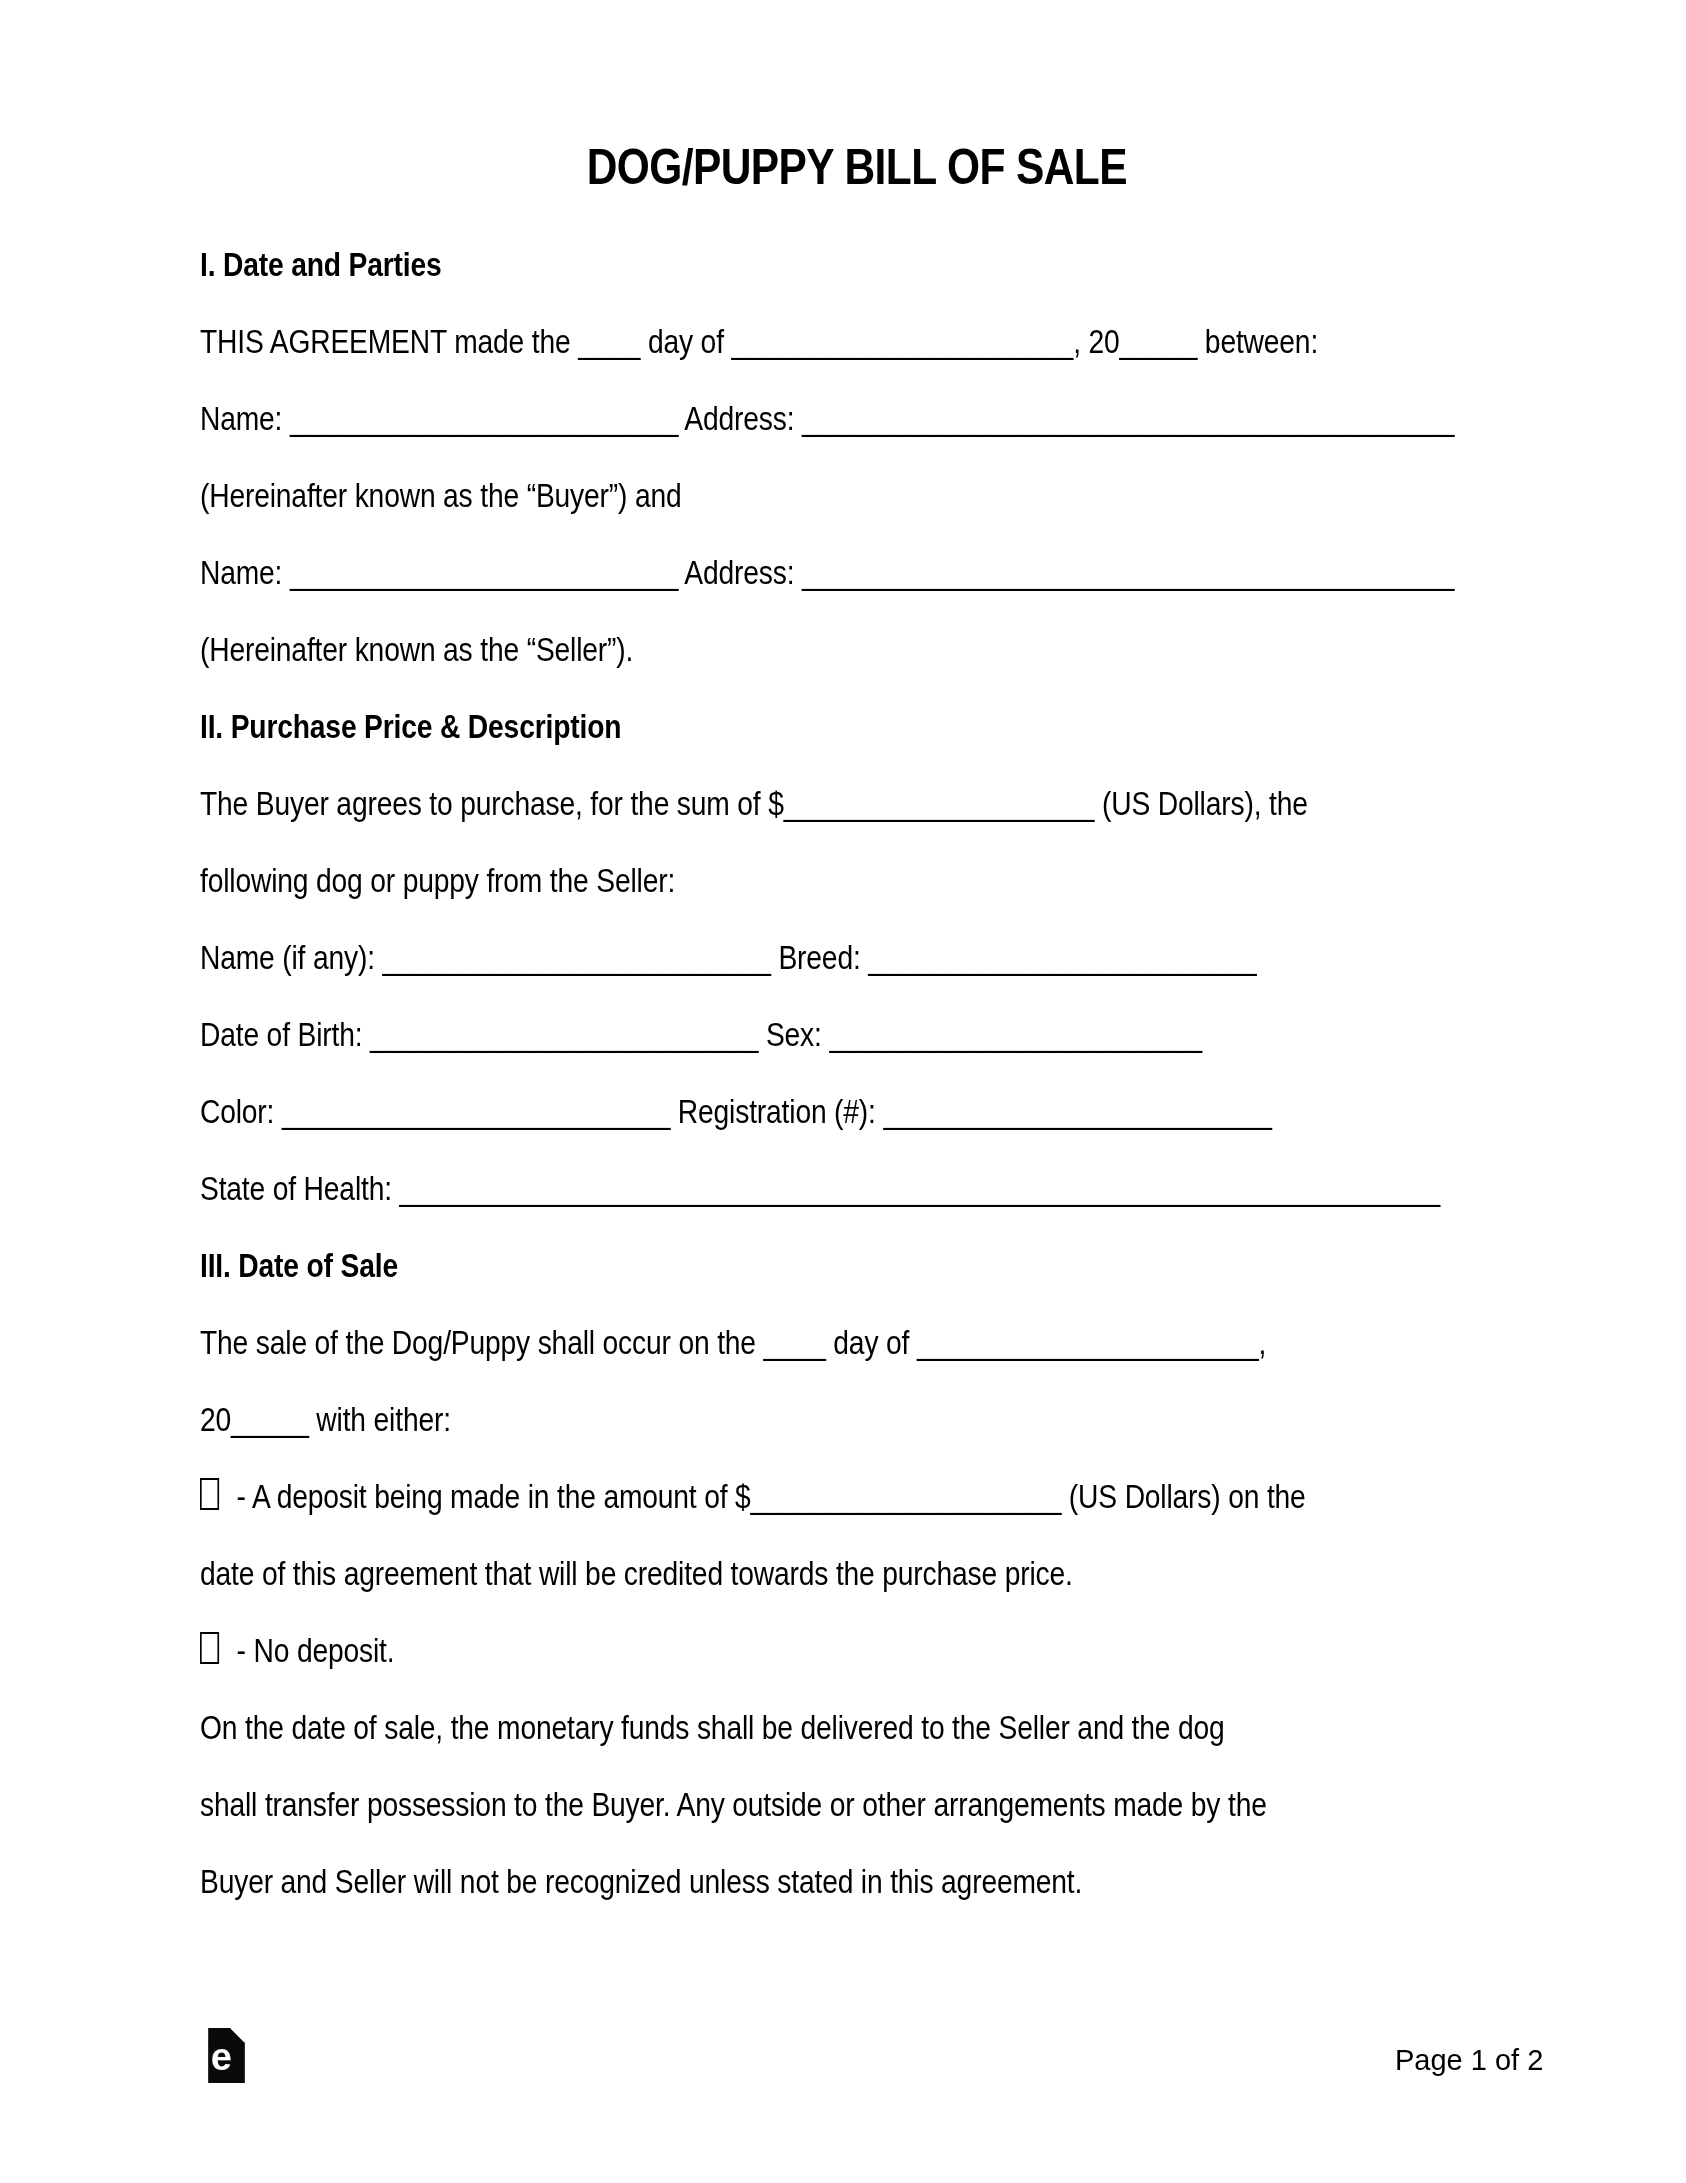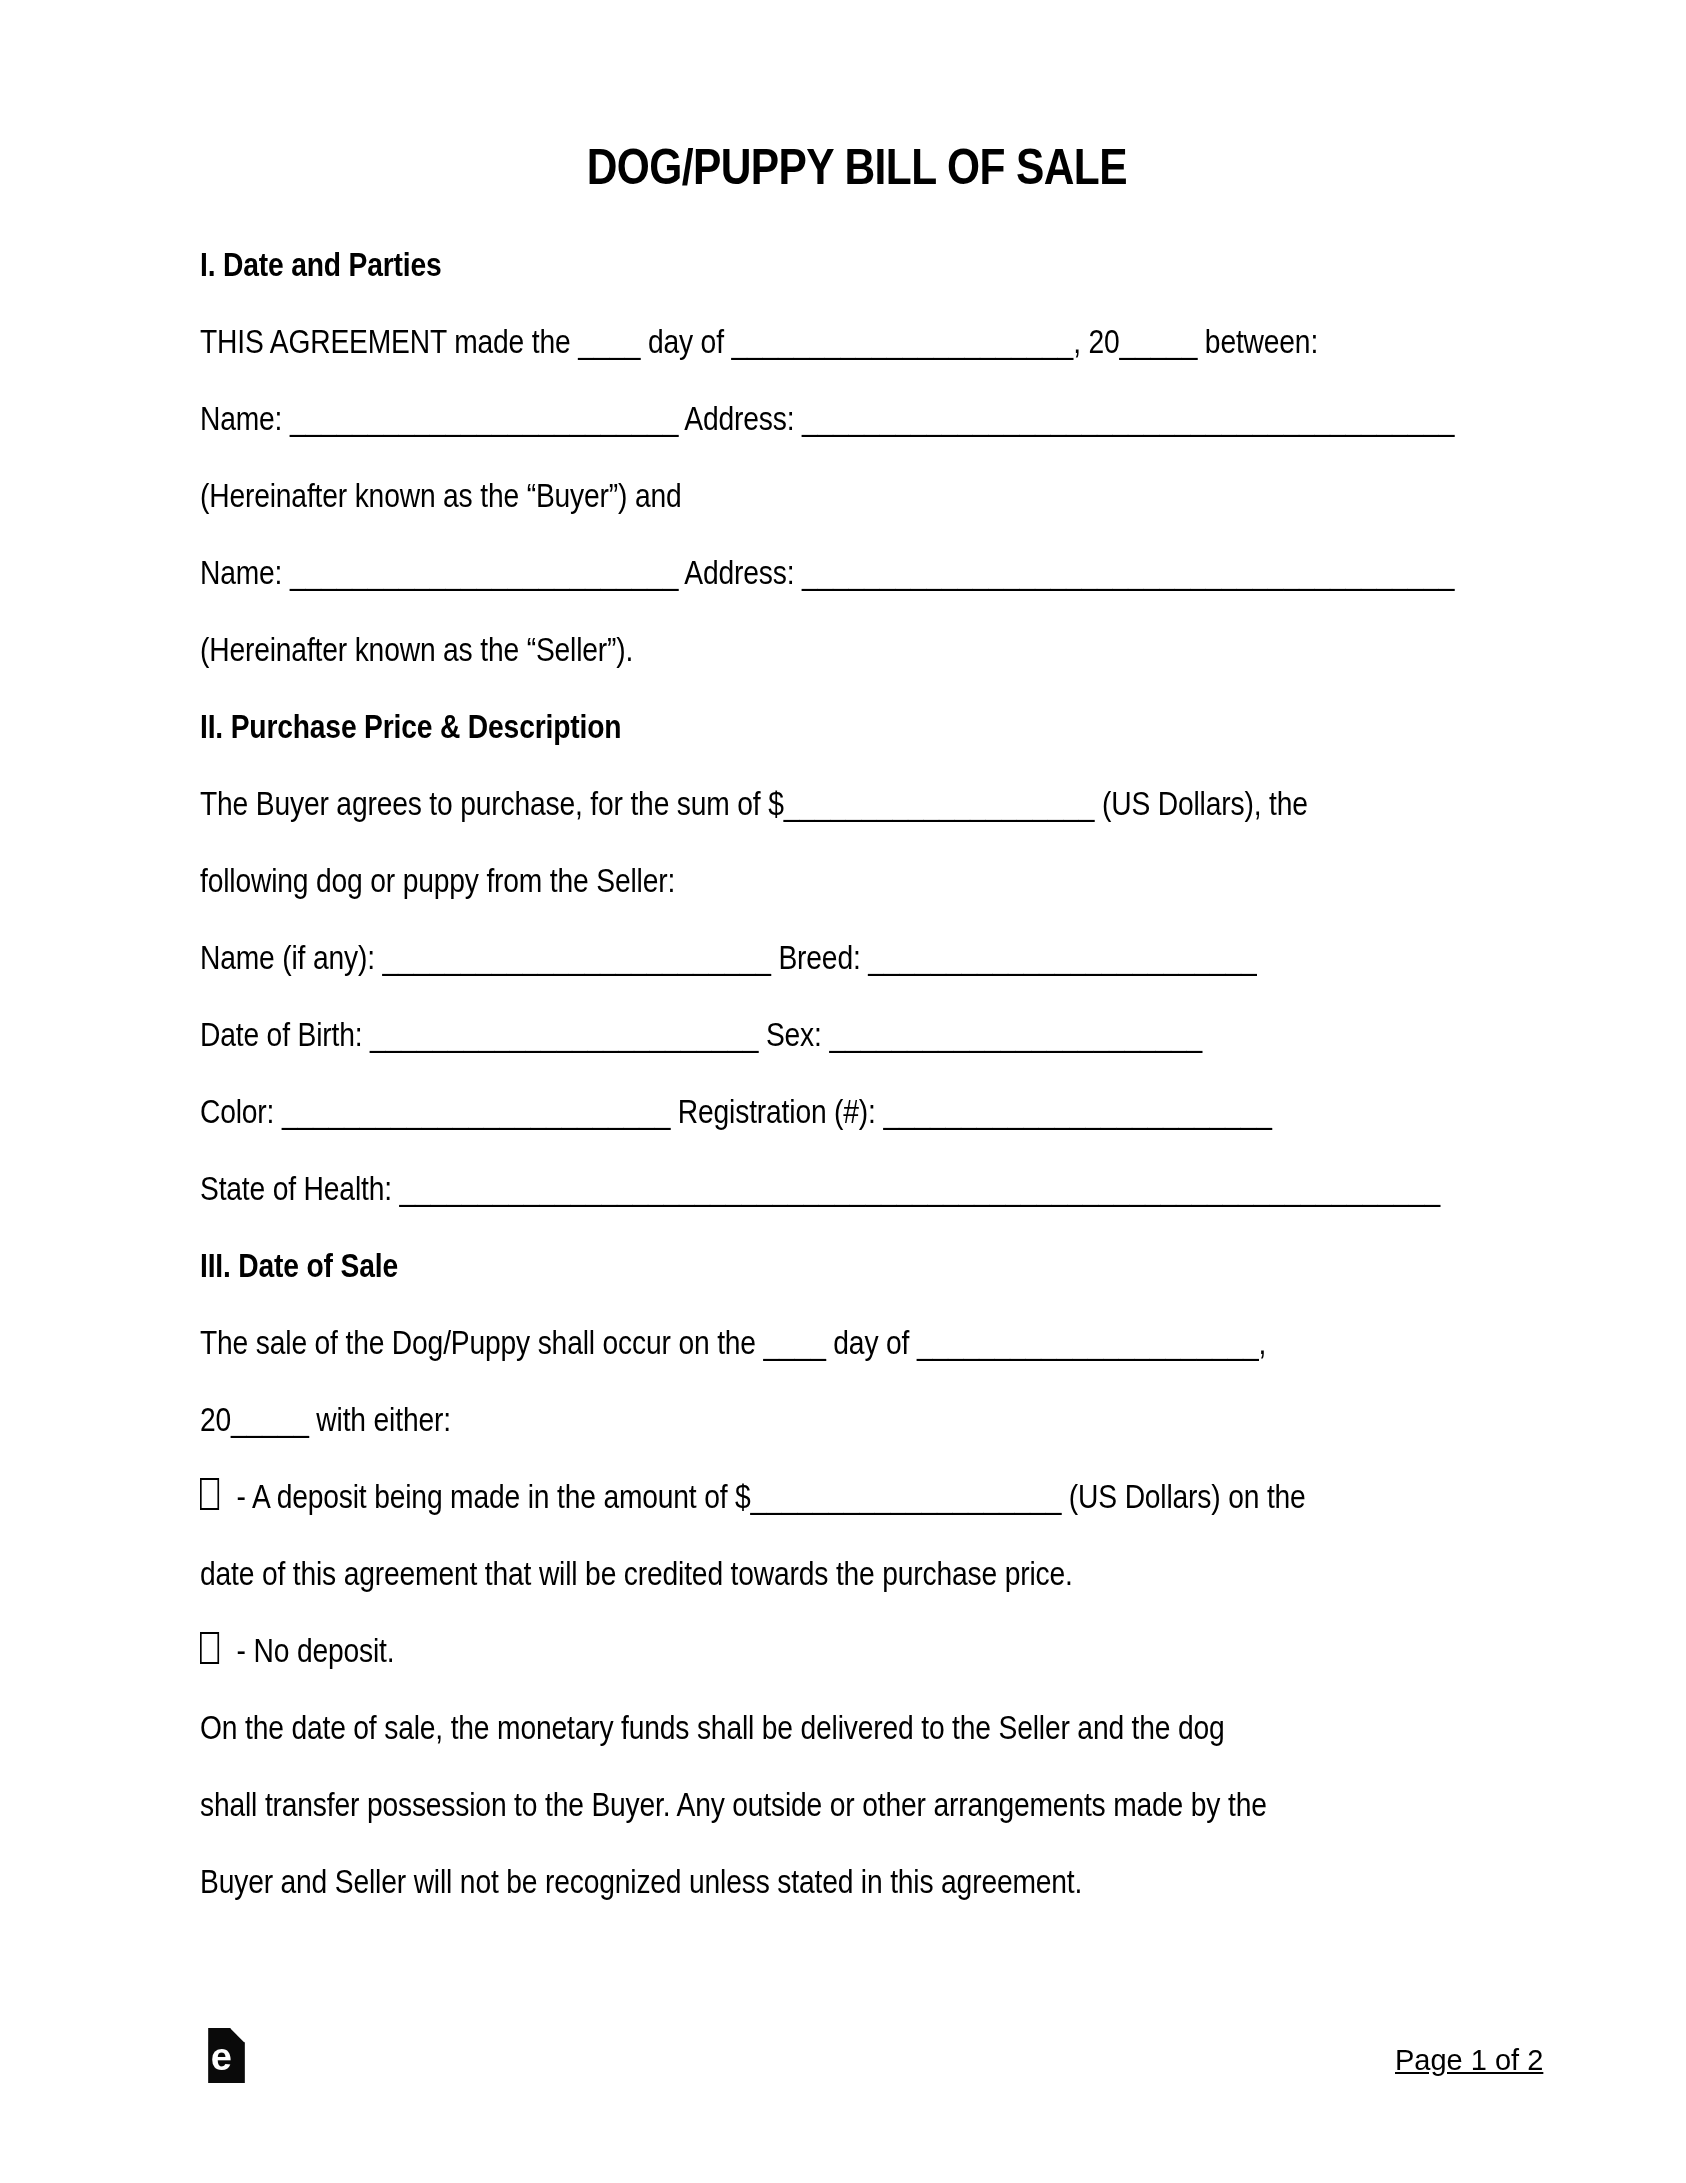--- a/index.html
+++ b/index.html
@@ -68,21 +68,20 @@
     line-height: 35px;
   }
   .page-number {
     position: absolute;
     left: 1395px;
     top: 2044px;
     font-size: 29px;
     letter-spacing: 0;
     color: #000000;
     white-space: nowrap;
-    text-decoration: underline;
   }
 </style>
 </head>
 <body>
 
 <div class="page">
 
   <div class="doc-title">
     <span class="condense">DOG/PUPPY BILL OF SALE</span>
   </div>

